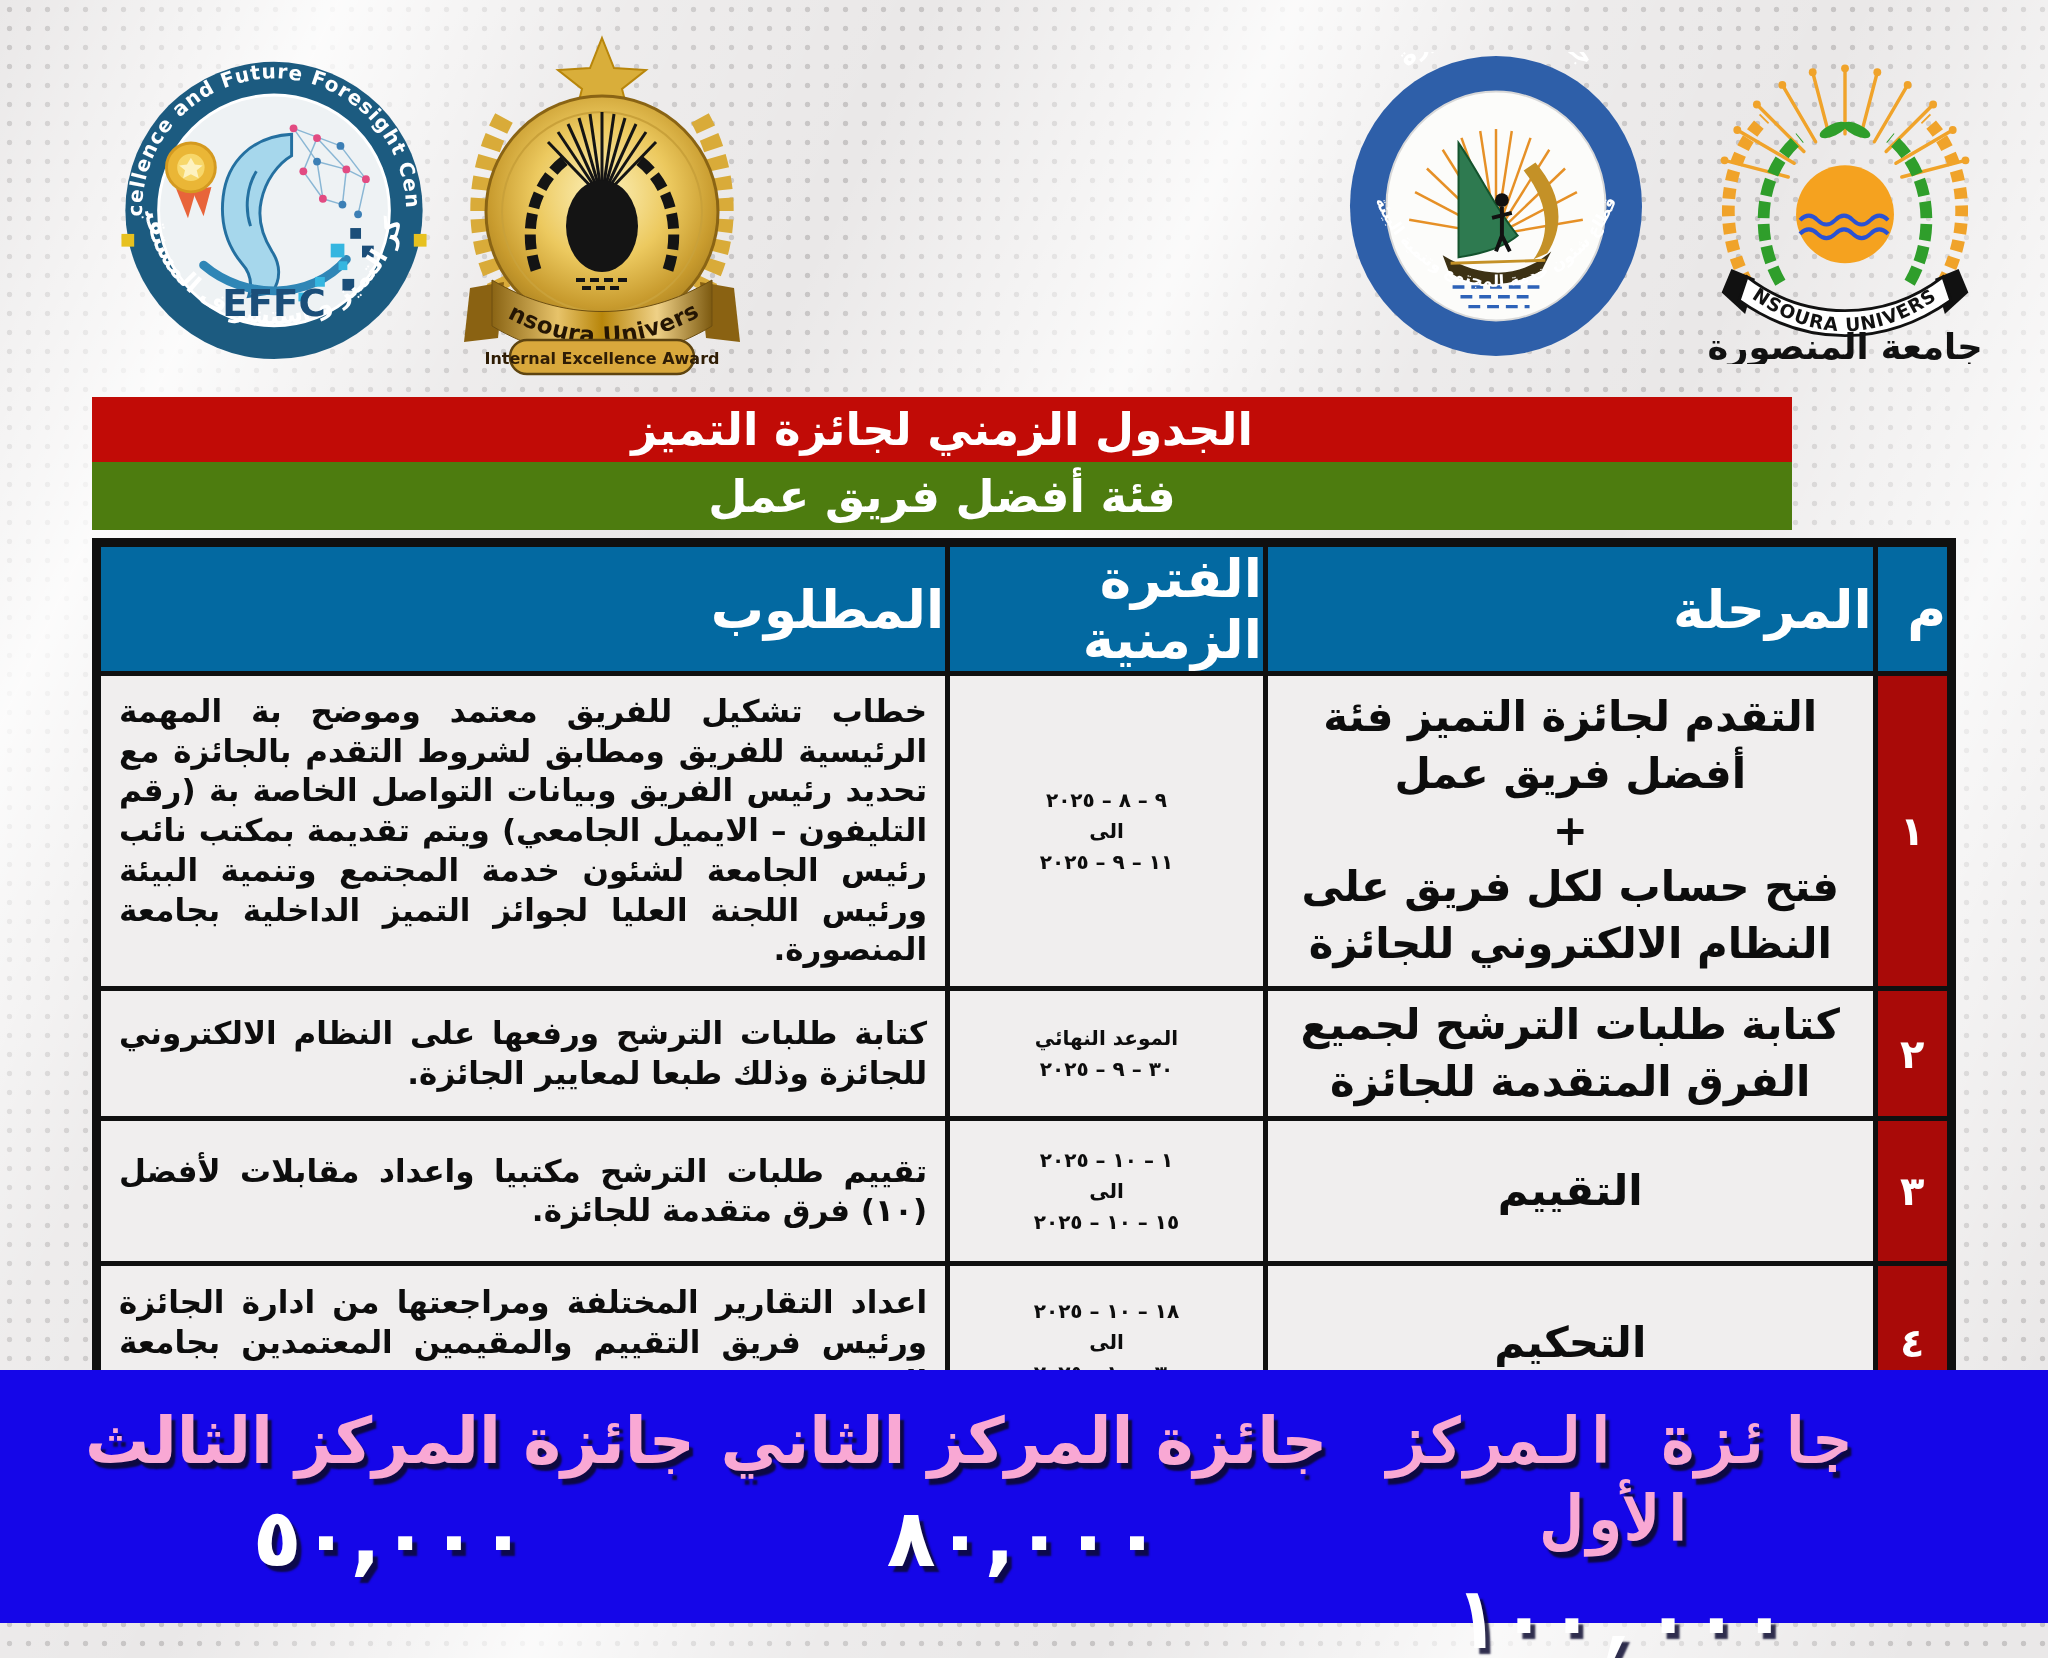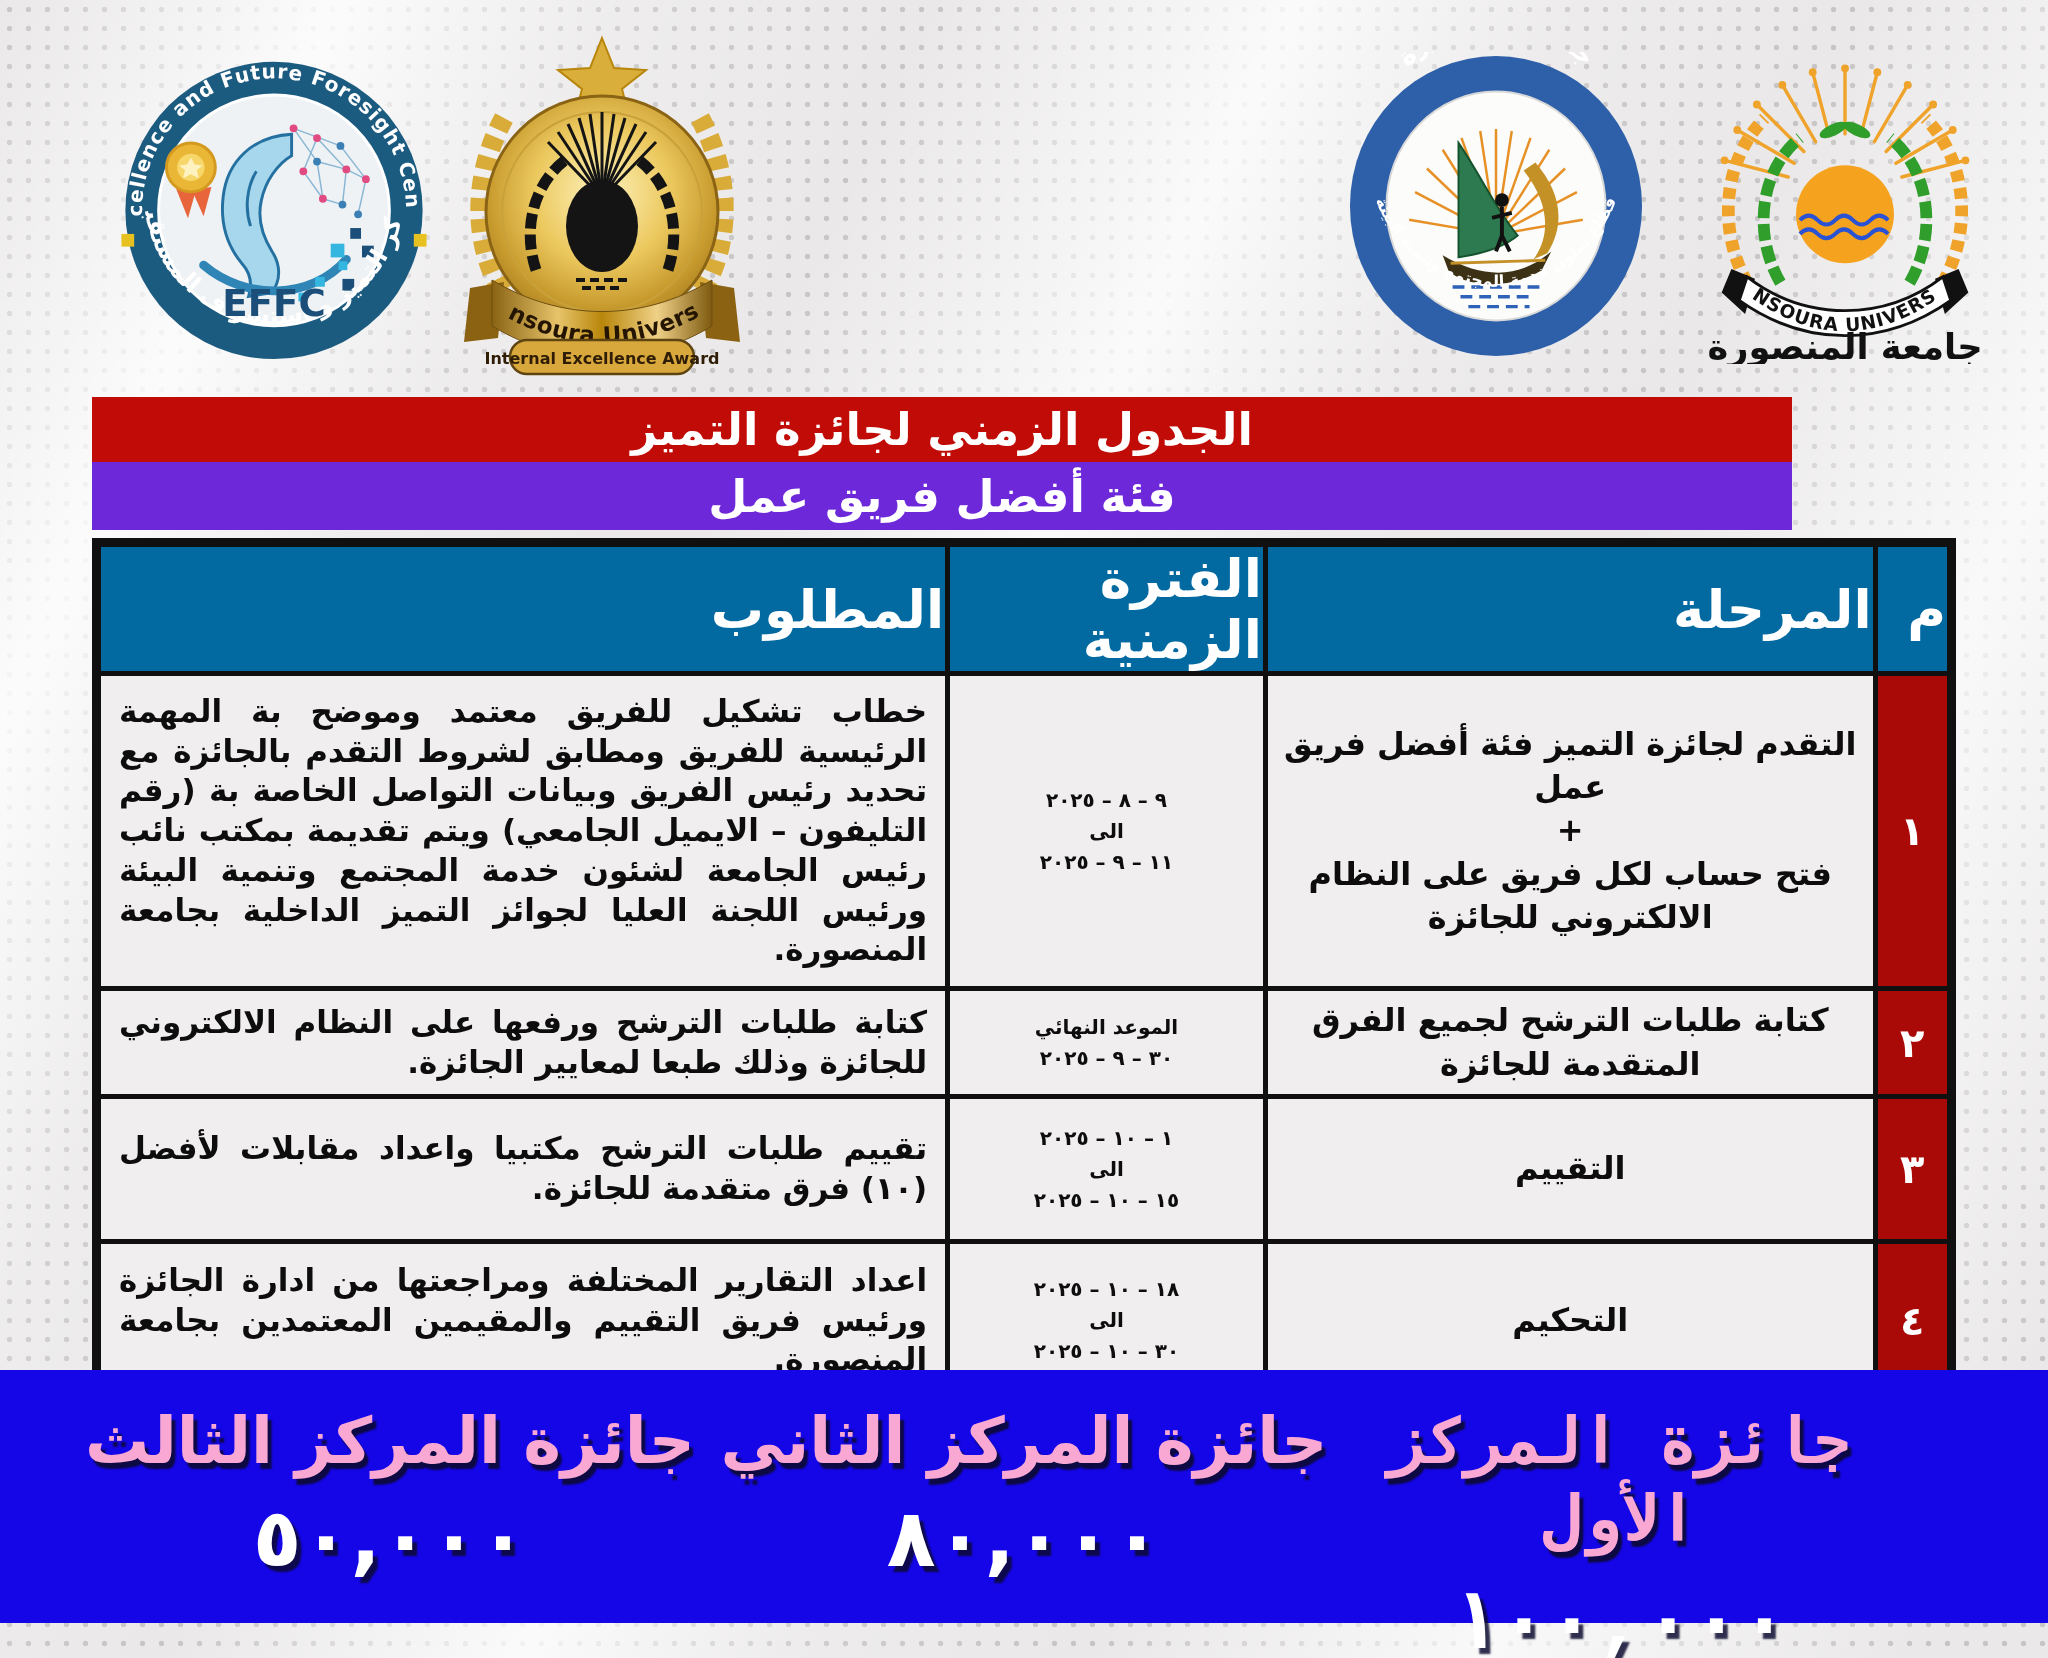--- a/index.html
+++ b/index.html
@@ -23,34 +23,34 @@
       rgba(255,255,255,0) 0%, rgba(255,255,255,.85) 12%, rgba(255,255,255,.2) 22%,
       rgba(255,255,255,0) 33%, rgba(255,255,255,.8) 46%, rgba(255,255,255,.15) 56%,
       rgba(255,255,255,0) 66%, rgba(255,255,255,.75) 80%, rgba(255,255,255,0) 95%);
   }
   .logo{position:absolute;z-index:2;}
   .banner{
     position:absolute;left:92px;width:1700px;z-index:2;
     display:flex;align-items:center;justify-content:center;
   }
   .banner-red{top:397px;height:65px;background:#c10b06;}
-  .banner-blue{top:462px;height:68px;background:#6d28d9;}
+  .banner-blue{top:462px;height:68px;background:#4d7c0f;}
   .banner .t{color:#fff;font-weight:bold;font-size:45px;direction:rtl;}
   table.sched{
     position:absolute;left:92px;top:538px;width:1864px;z-index:2;
     border-collapse:collapse;table-layout:fixed;direction:rtl;
     background:#f0eeee;border:9px solid #101010;
   }
   table.sched th, table.sched td{border:5px solid #101010;}
   table.sched th{
     background:#0369a1;color:#fff;font-size:53px;font-weight:bold;
     height:55px;text-align:right;
   }
   td.num{background:#a90a08;color:#fff;font-size:40px;font-weight:bold;text-align:center;}
-  td.stage{text-align:center;font-weight:bold;font-size:32px;color:#0d0d0d;padding:6px 14px;line-height:1.35;}
+  td.stage{text-align:center;font-weight:bold;font-size:42px;color:#0d0d0d;padding:6px 14px;line-height:1.35;}
   td.period{text-align:center;font-size:20px;font-weight:600;color:#0d0d0d;padding:4px;}
   td.period div{line-height:1.55;}
   td.req{
     font-size:31px;font-weight:600;color:#0d0d0d;
     padding:8px 18px;text-align:justify;line-height:1.28;
   }
   tr.r1{height:315px;} tr.r2{height:108px;} tr.r3{height:145px;} tr.r4{height:160px;}
   .footer{
     position:absolute;left:0;top:1370px;width:2048px;height:253px;
     background:#1506e8;z-index:2;

